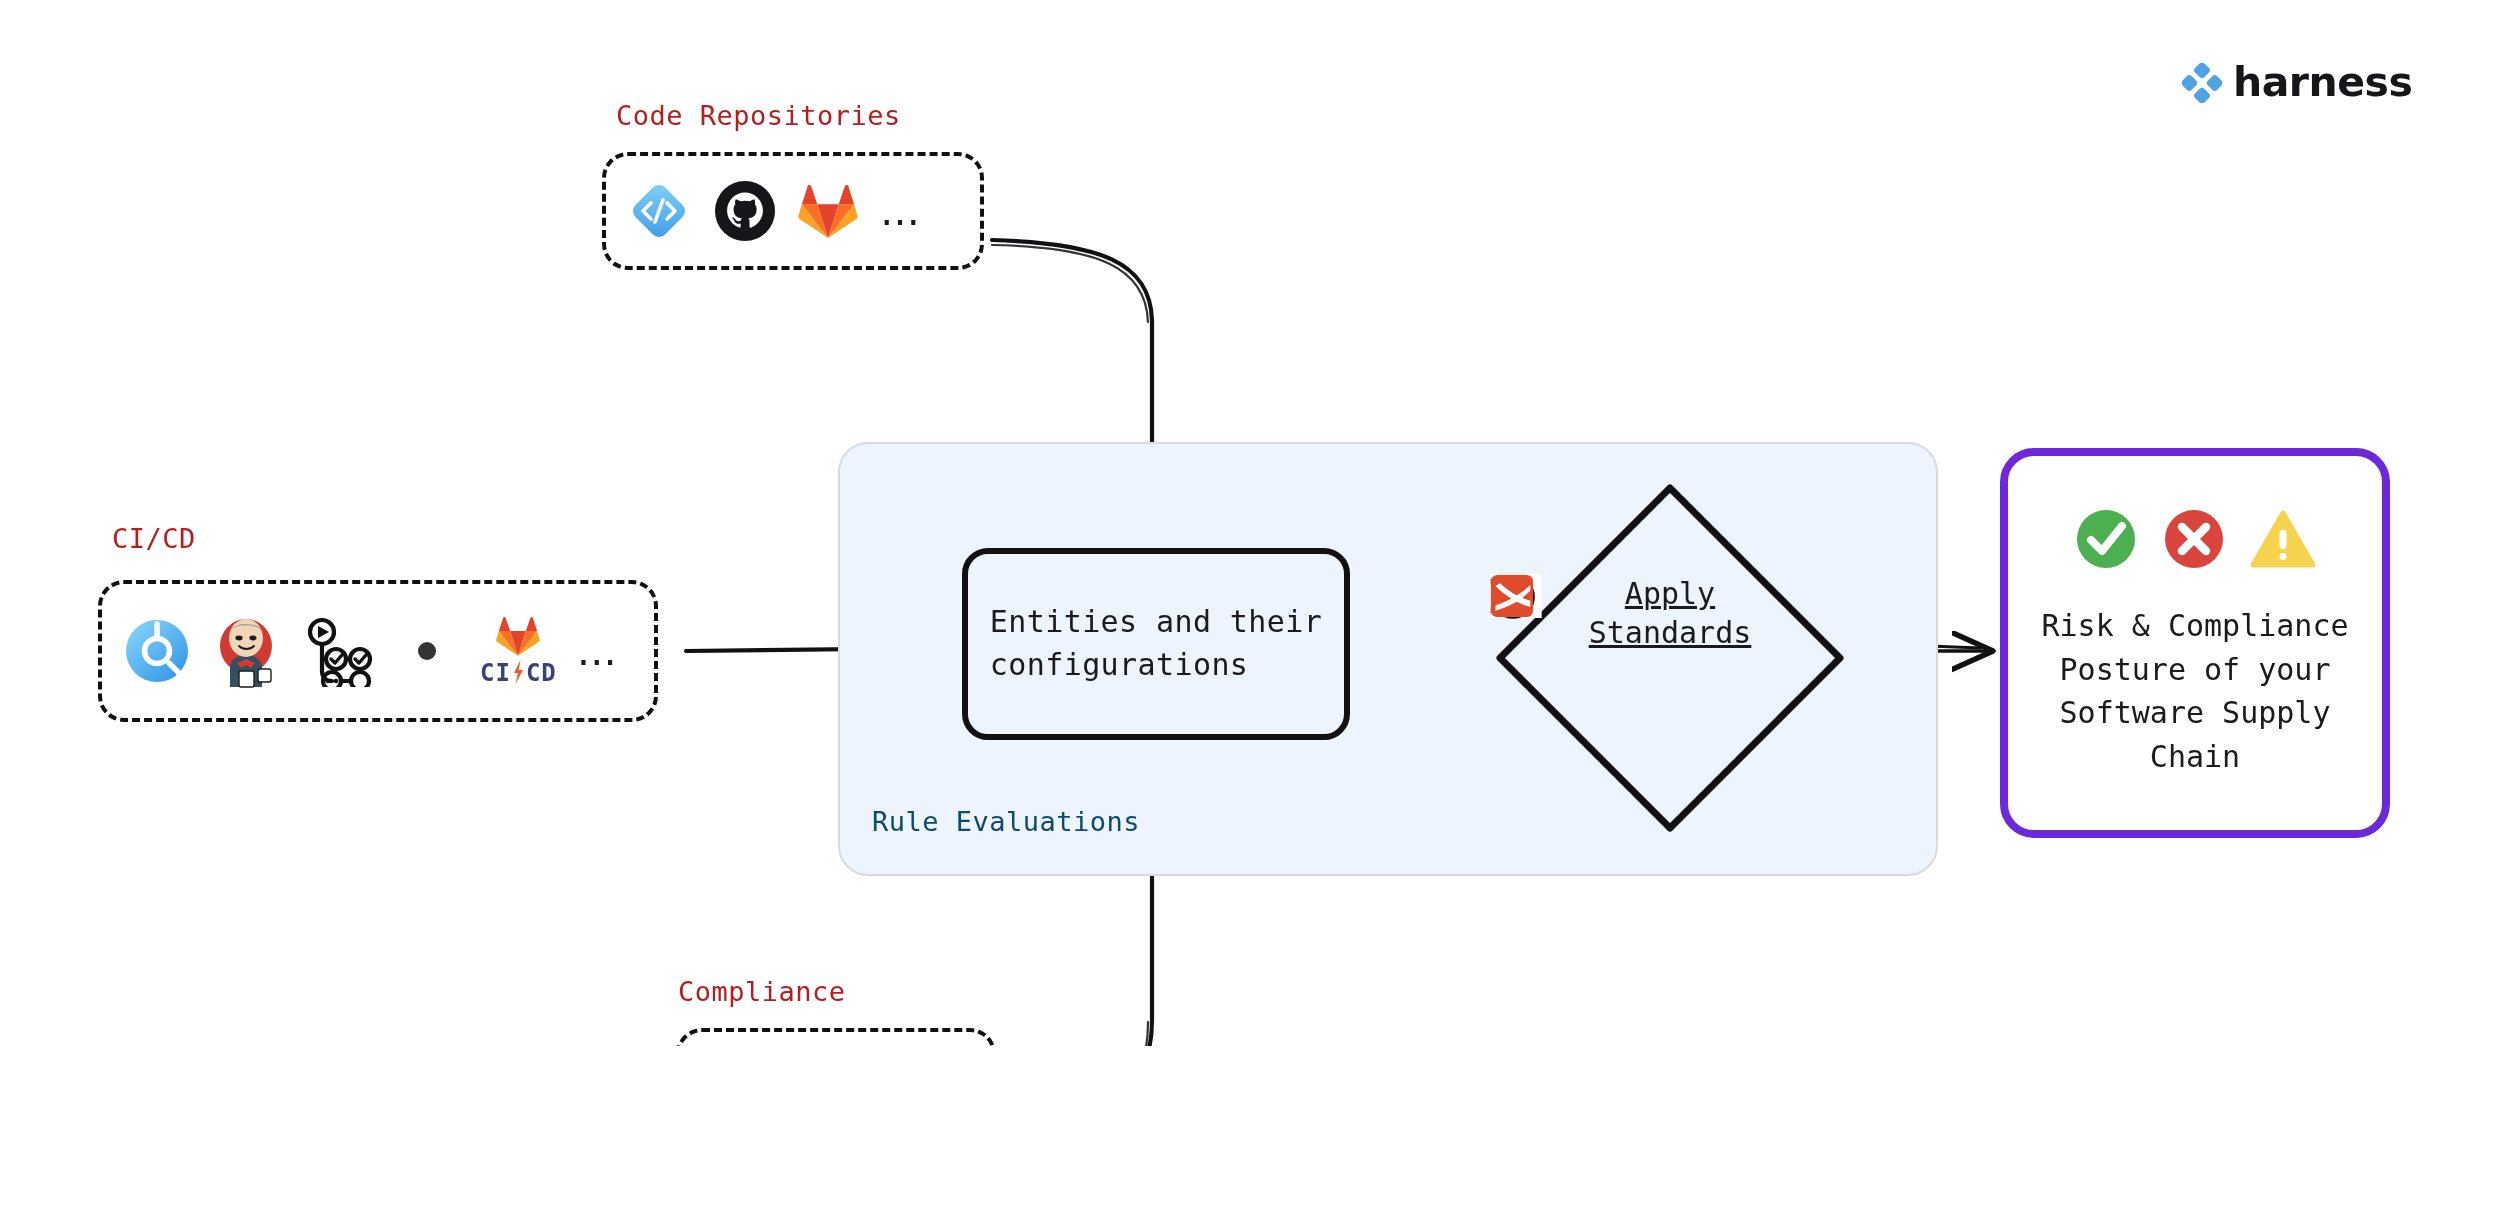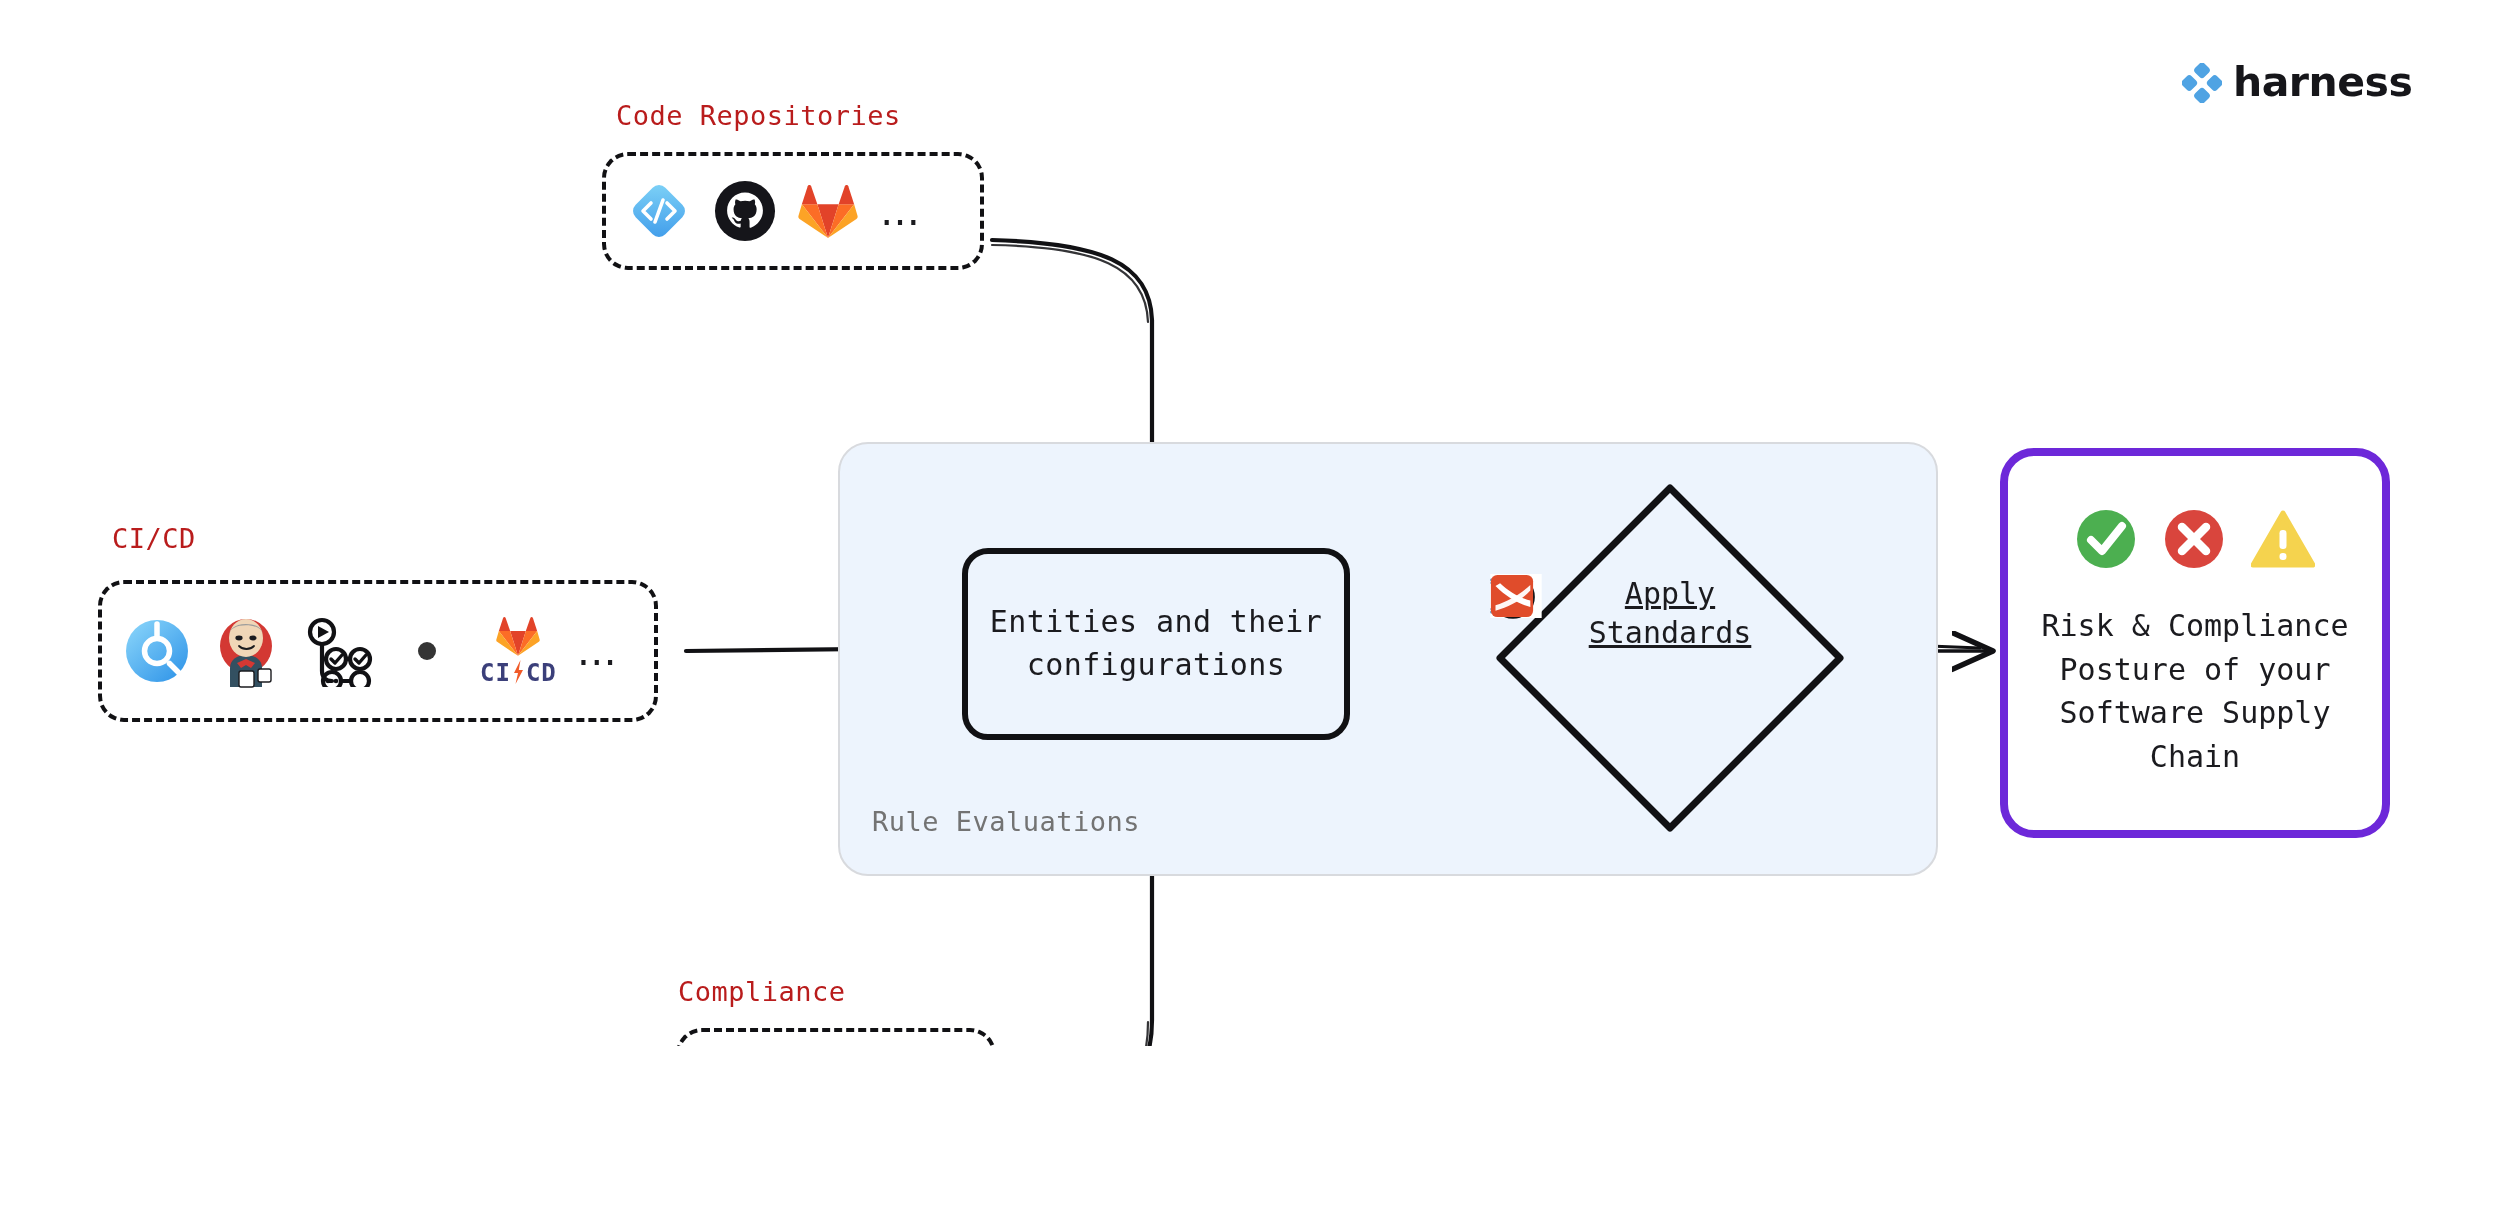--- a/index.html
+++ b/index.html
@@ -73,40 +73,39 @@
     left: 838px; top: 442px;
     width: 1100px; height: 434px;
     background: #edf4fd;
     border: 2px solid #d8dade;
     border-radius: 30px;
     box-sizing: border-box;
   }
   #rule-panel-label {
     left: 872px; top: 806px;
     font-size: 27px;
-    color: #737373;
+    color: #0c4a6e;
     letter-spacing: 0.5px;
   }
 
   
   #entities-box {
     left: 962px; top: 548px;
     width: 388px; height: 192px;
     border: 6px solid #111114;
     border-radius: 26px;
     background: #edf4fd;
     box-sizing: border-box;
     display: flex;
     align-items: center;
     justify-content: center;
   }
   #entities-box .label {
     font-size: 30px;
     line-height: 1.42;
-    text-align: center;
     color: #1b1b1f;
     letter-spacing: 0.4px;
     white-space: pre-line;
   }
 
   
   #diamond-wrap {
     left: 1490px; top: 478px;
     width: 360px; height: 360px;
   }

